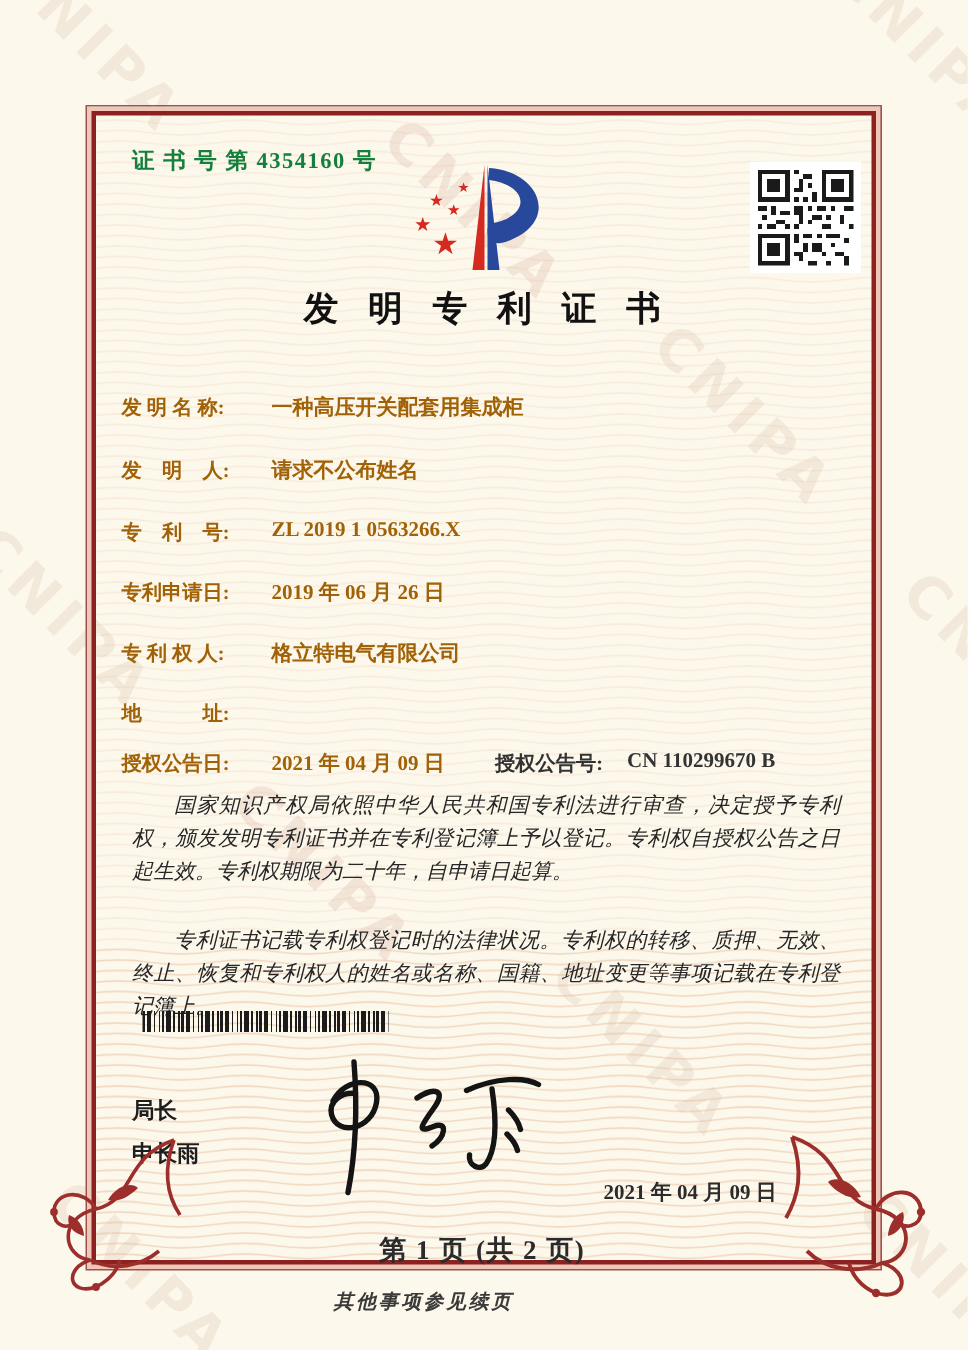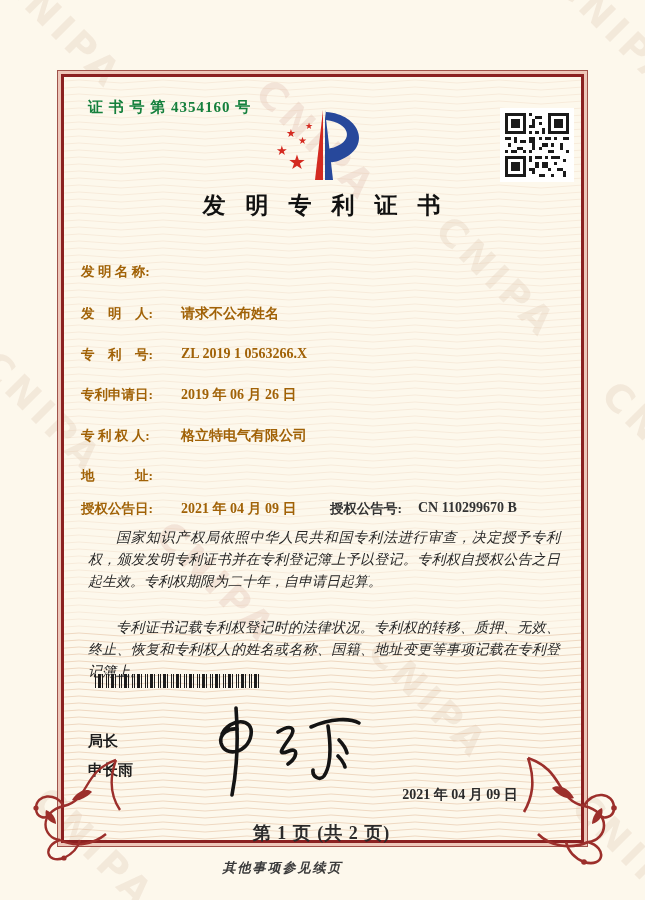--- a/index.html
+++ b/index.html
@@ -178,20 +178,21 @@
         <rect x="15" y="20" width="1" height="1"></rect>
       <rect x="19" y="19" width="1" height="2"></rect>
     </g>
   </svg>
 </div>
 
 <div class="title">发明专利证书</div>
 
 <div class="row" style="top:263px;">
   <span class="lab">发 明 名 称:</span>
+  <span class="val">一种高压开关配套用集成柜</span>
 </div>
 <div class="row" style="top:305px;">
   <span class="lab">发　明　人:</span>
   <span class="val">请求不公布姓名</span>
 </div>
 <div class="row" style="top:346px;">
   <span class="lab">专　利　号:</span>
   <span class="val">ZL 2019 1 0563266.X</span>
 </div>
 <div class="row" style="top:386px;">

